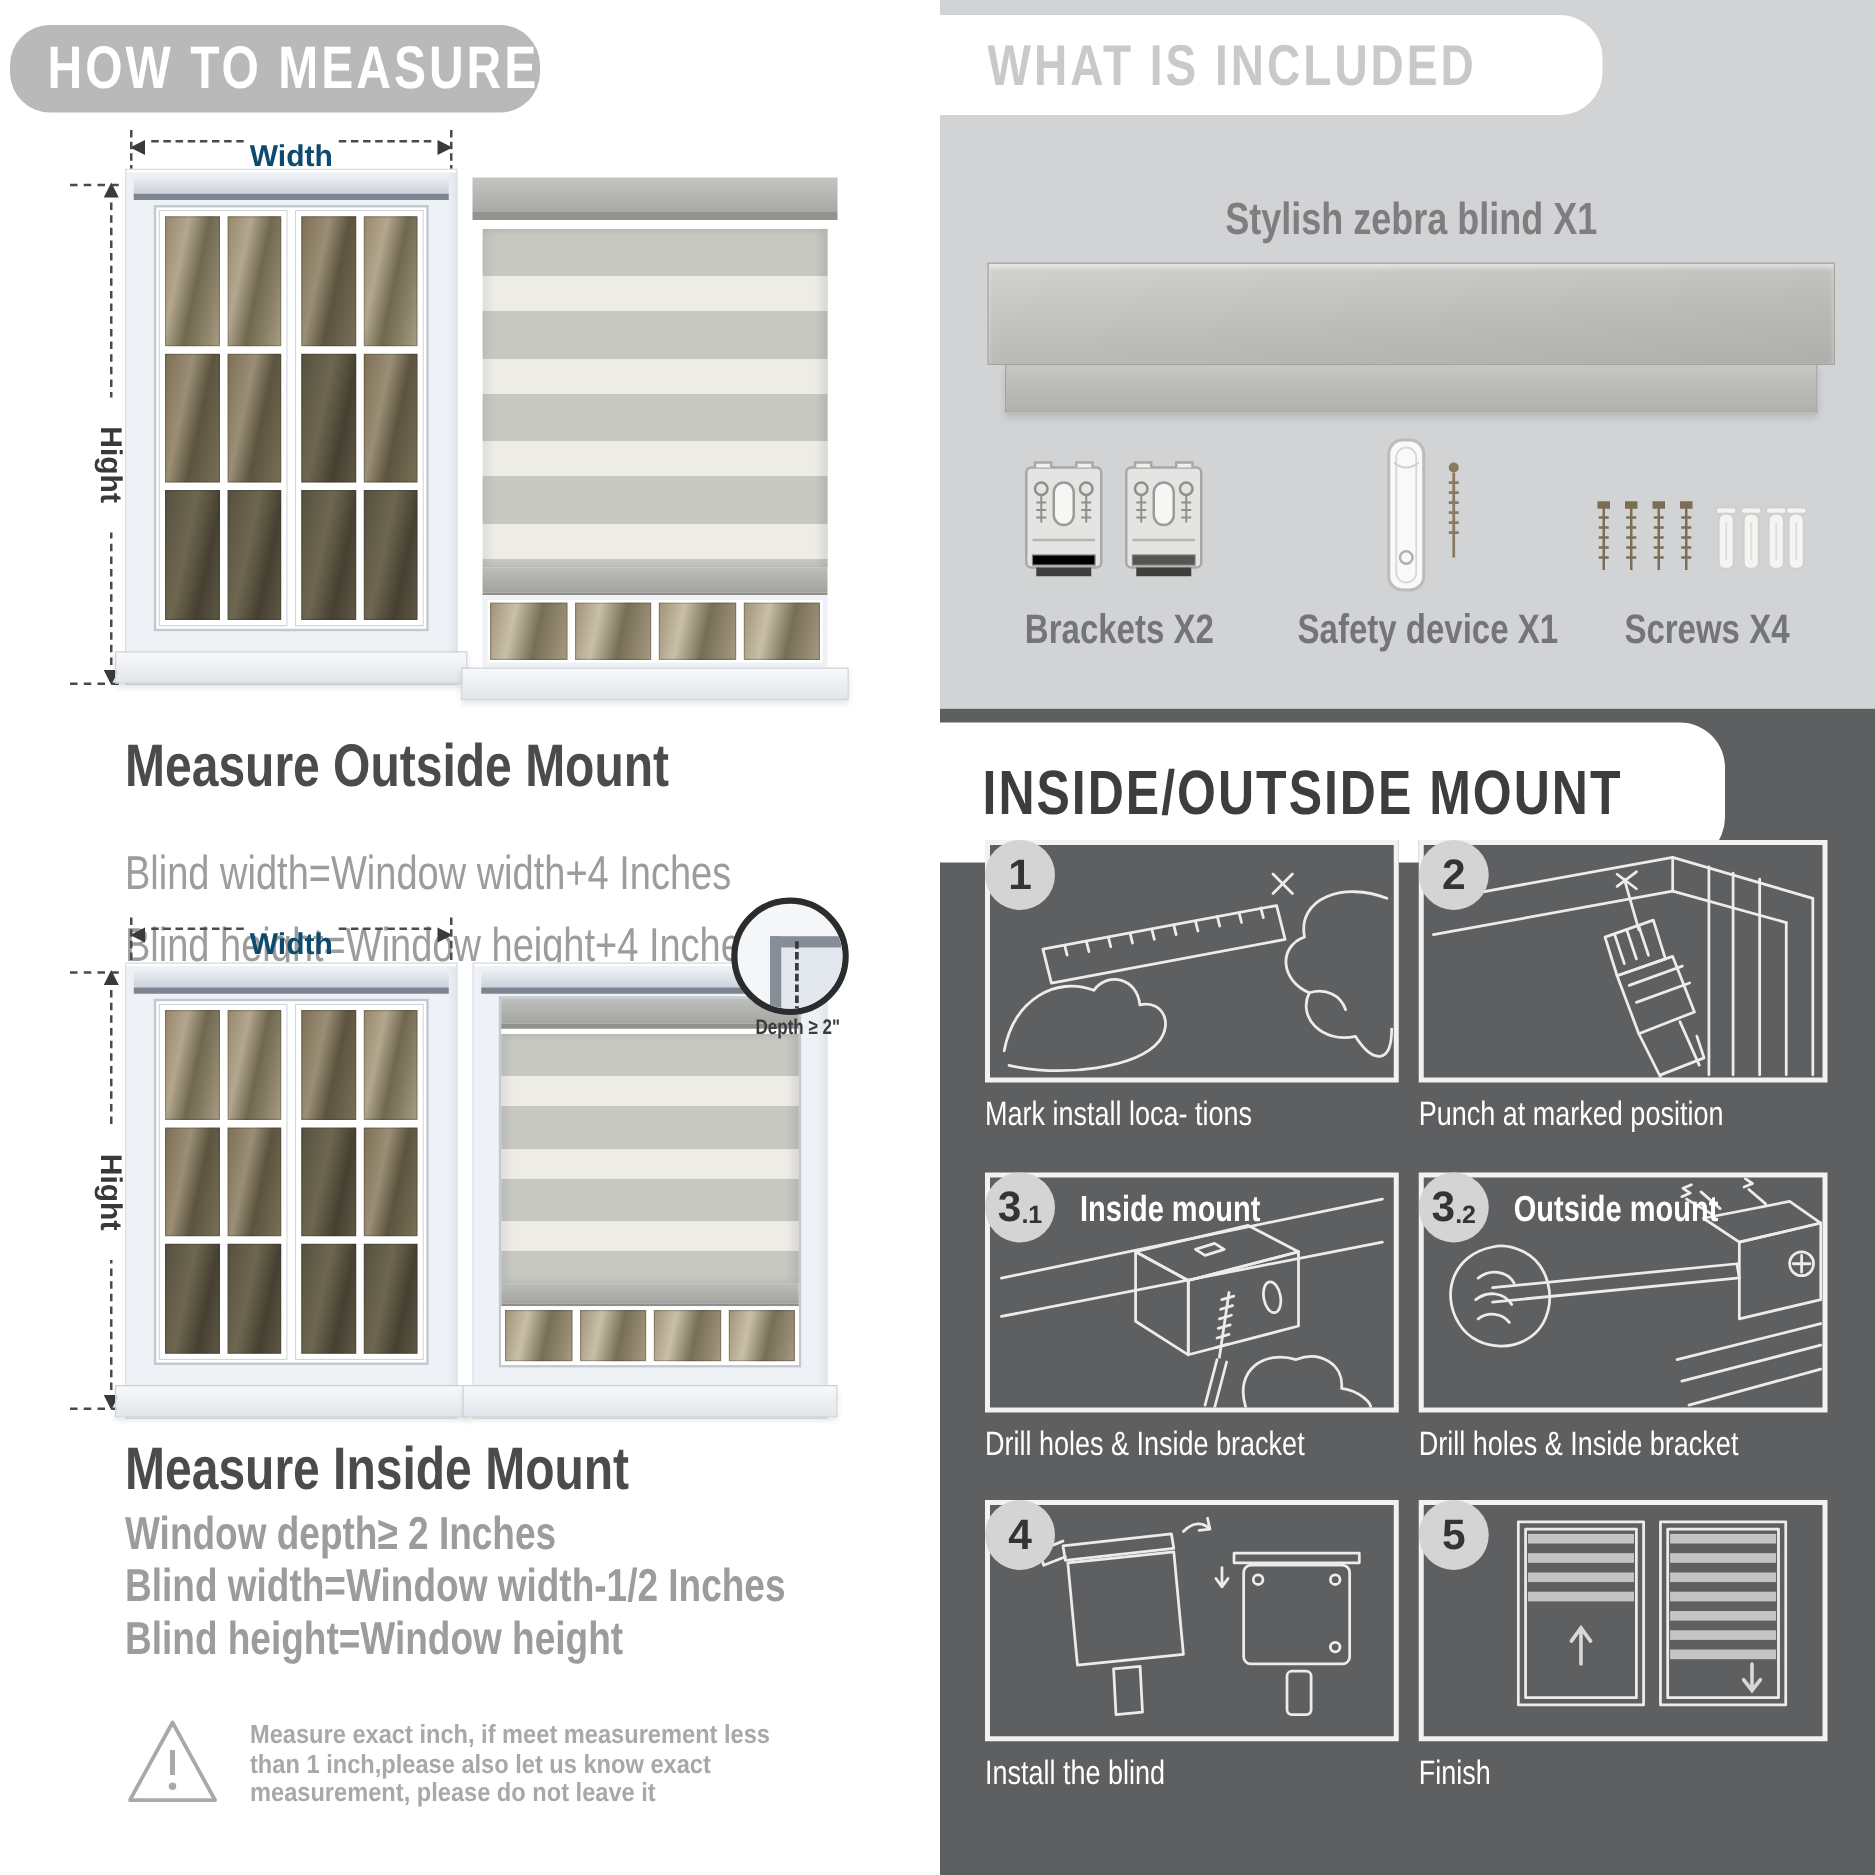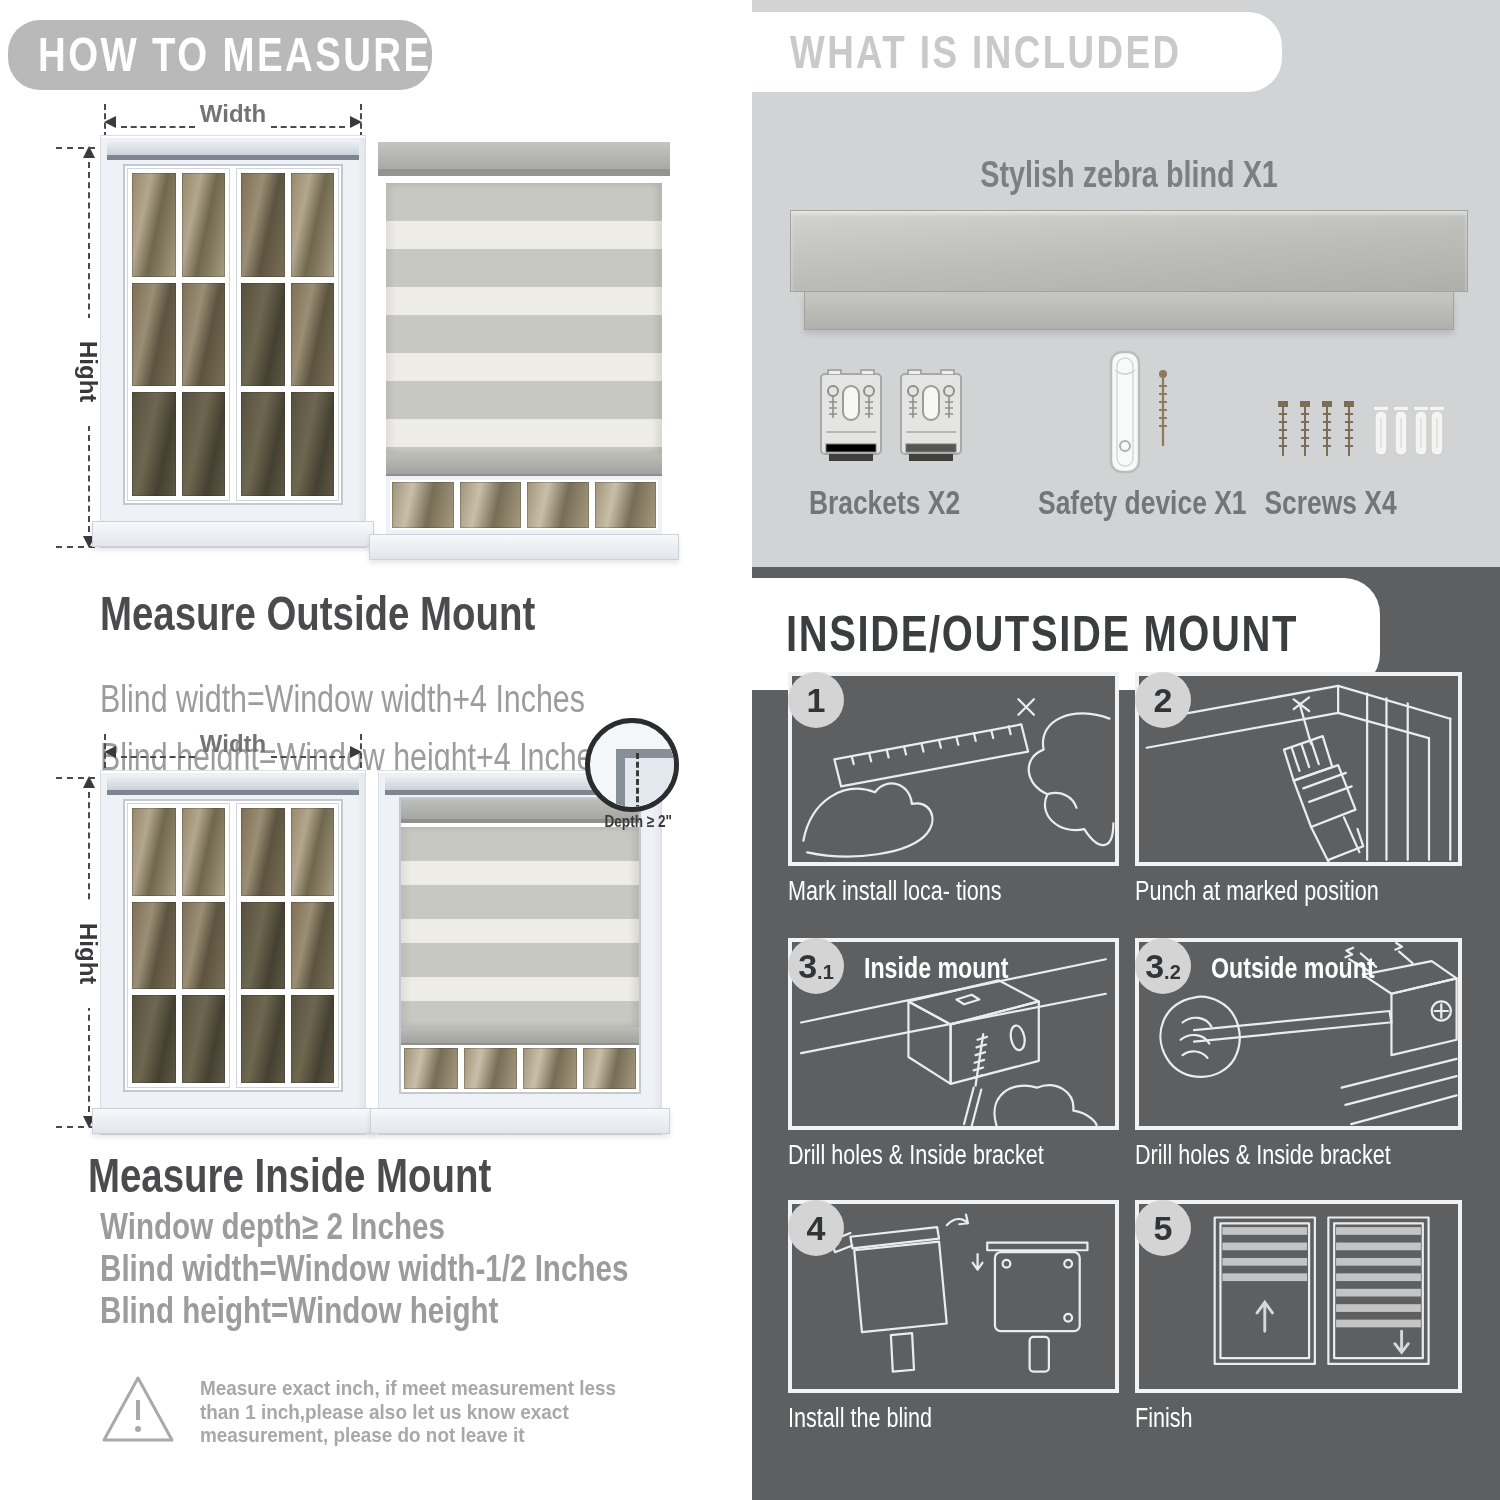--- a/index.html
+++ b/index.html
@@ -18,21 +18,21 @@
     color:#3c3d3f;font-size:50px;font-weight:bold;letter-spacing:2px;line-height:112px;padding-left:34px}
 
   
   .h-measure{color:#4b4b4d;font-size:48px;font-weight:bold}
   .l-measure{color:#9c9c9d;font-size:38px;font-weight:normal}
   .l-measure2{color:#9c9c9d;font-size:37px;font-weight:bold}
   .warn-text{color:#a8a8a8;font-size:21px;font-weight:bold;line-height:23.5px;transform:scaleX(.9);transform-origin:0 0;white-space:nowrap}
   .depth-label{color:#3b3b3d;font-size:17px;font-weight:bold;text-align:right}
 
   
-  .harrow{display:flex;align-items:flex-end;height:16px;color:#737373;font-weight:bold;font-size:24px}
+  .harrow{display:flex;align-items:flex-start;height:16px;color:#0c4a6e;font-weight:bold;font-size:24px}
   .harrow .dash{flex:1;border-top:2px dashed #4a4a4e;margin:0 5px}
   .ah-l{width:0;height:0;border-top:6px solid transparent;border-bottom:6px solid transparent;border-right:12px solid #3a3a3e}
   .ah-r{width:0;height:0;border-top:6px solid transparent;border-bottom:6px solid transparent;border-left:12px solid #3a3a3e}
   .varrow{display:flex;flex-direction:column;align-items:center;width:18px}
   .varrow .dash{flex:1;border-left:2px dashed #4a4a4e;margin:4px 0}
   .av-t{width:0;height:0;border-left:6px solid transparent;border-right:6px solid transparent;border-bottom:12px solid #3a3a3e}
   .av-b{width:0;height:0;border-left:6px solid transparent;border-right:6px solid transparent;border-top:12px solid #3a3a3e}
   .vlabel{writing-mode:vertical-rl;background:#fff;color:#39393b;font-weight:bold;font-size:24px;
     padding:8px 0;text-align:center}
   .vtick{width:0;border-left:2px dashed #4a4a4e;height:34px}
@@ -76,21 +76,21 @@
 
   
   .panel-light{left:752px;top:0;width:748px;height:567px;background:#d2d3d4}
   .panel-dark{left:752px;top:567px;width:748px;height:933px;background:#5e5f61}
   .product-label{left:790px;top:154px;width:678px;text-align:center;color:#7e7e80;font-size:36px;font-weight:bold}
   .rail-main{left:790px;top:210px;width:678px;height:82px;
     background:linear-gradient(176deg,#d2d2ce,#bcbdb9 55%,#aeafab);border:1px solid #a3a4a0;
     box-shadow:inset 0 3px 4px rgba(255,255,255,.5)}
   .rail-sub{left:804px;top:292px;width:650px;height:38px;
     background:linear-gradient(#c6c7c3,#b0b1ad);border:1px solid #a3a4a0;border-top:none;box-shadow:0 4px 6px rgba(0,0,0,.12)}
-  .item-label{color:#747578;font-size:33px;font-weight:bold;text-align:left}
+  .item-label{color:#747578;font-size:33px;font-weight:bold;text-align:right}
 
   
   .tile{position:absolute;border:4px solid #f2f2f2;background:#5e5f61}
   .badge{position:absolute;left:-4px;top:-4px;width:56px;height:56px;border-radius:50%;background:#d4d4d5;
     color:#333436;font-size:34px;font-weight:bold;display:flex;align-items:center;justify-content:center}
   .badge .sub{font-size:20px;margin-top:12px}
   .tile-title{position:absolute;left:72px;top:10px;color:#fff;font-size:29px;font-weight:bold}
   .caption{position:absolute;color:#fff;font-size:27px;font-weight:normal}
   .art{position:absolute;inset:0;width:100%;height:100%}
 </style>
@@ -215,21 +215,21 @@
   </div>
   <div class="sill"></div>
 </div>
 
 <div class="abs depth-circle">
   <div class="dc-l"></div>
   <div class="dc-dash"></div>
 </div>
 <div class="abs depth-label" style="left:560px;top:812px;width:120px"><span class="condc">Depth ≥ 2"</span></div>
 
-<div class="abs h-measure" style="left:88px;top:1148px"><span class="cond">Measure Inside Mount</span></div>
+<div class="abs h-measure" style="left:100px;top:1148px"><span class="cond">Measure Inside Mount</span></div>
 <div class="abs l-measure2" style="left:100px;top:1206px"><span class="cond">Window depth≥ 2 Inches</span></div>
 <div class="abs l-measure2" style="left:100px;top:1248px"><span class="cond">Blind width=Window width-1/2 Inches</span></div>
 <div class="abs l-measure2" style="left:100px;top:1290px"><span class="cond">Blind height=Window height</span></div>
 
 <svg class="abs" style="left:100px;top:1372px" width="76" height="74" viewBox="0 0 76 74">
   <path d="M38,6 L72,68 L4,68 Z" fill="none" stroke="#a9a9a9" stroke-width="3" stroke-linejoin="round"></path>
   <line x1="38" y1="28" x2="38" y2="48" stroke="#a9a9a9" stroke-width="4"></line>
   <circle cx="38" cy="57" r="3" fill="#a9a9a9"></circle>
 </svg>
 <div class="abs" style="left:200px;top:1376px">

